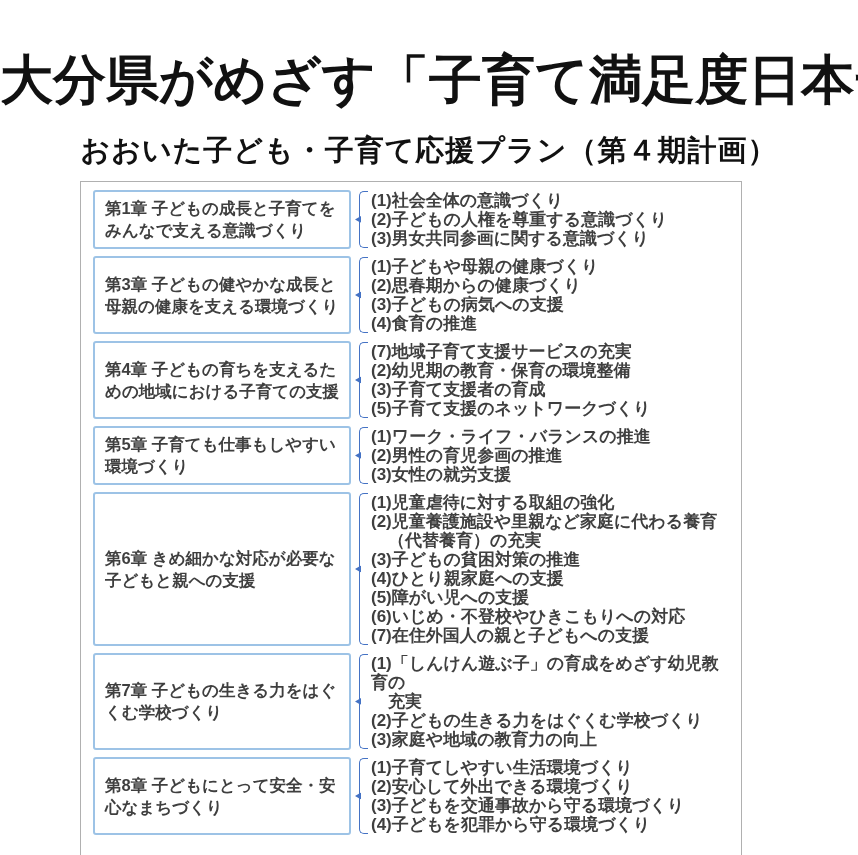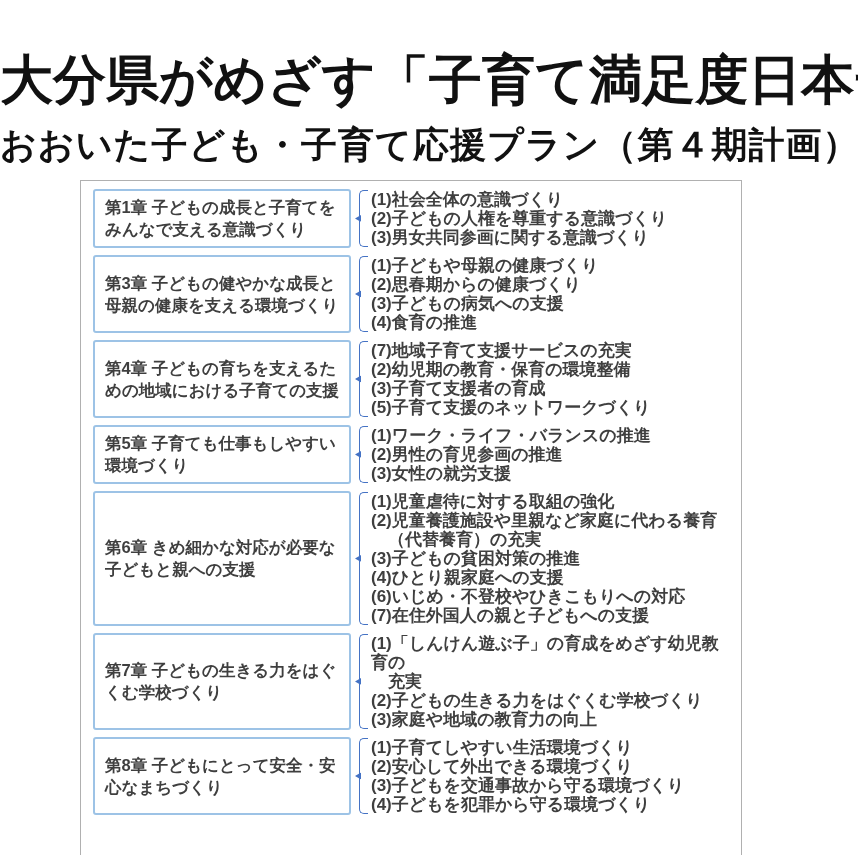--- a/index.html
+++ b/index.html
@@ -12,22 +12,22 @@
   * { margin:0; padding:0; box-sizing:border-box; }
   html,body { width:858px; height:855px; background:#ffffff; overflow:hidden;
     font-family:"Liberation Sans","DejaVu Sans",sans-serif; }
   .page { width:858px; height:855px; padding-top:6px; }
 
   .title {
     text-align:left; font-size:53px; font-weight:900; color:var(--title);
     letter-spacing:0px; line-height:1.15; white-space:nowrap;margin-top:44px;
   }
   .subtitle {
-    text-align:center; font-size:36px; font-weight:bold; color:var(--title);
-    letter-spacing:1px; margin-top:10px; white-space:nowrap;
+    text-align:center; font-size:29px; font-weight:bold; color:var(--title);
+    letter-spacing:1px; margin-top:20px; white-space:nowrap;
   }
 
   .outer {
     margin:10px 0 0 80px; width:662px;
     border:1.5px solid var(--outer-border);
     padding:8px 10px 10px 12px;
     min-height:730px;
   }
   .rows { display:flex; flex-direction:column; gap:7px;justify-content:flex-end; }
 
@@ -165,20 +165,21 @@
           <div class="group">
             <div class="bracket">
                 <span class="tick"></span>
               </div>
             <div class="items">
               <div class="item">(1)児童虐待に対する取組の強化</div>
               <div class="item">(2)児童養護施設や里親など家庭に代わる養育
 　（代替養育）の充実</div>
               <div class="item">(3)子どもの貧困対策の推進</div>
               <div class="item">(4)ひとり親家庭への支援</div>
+              <div class="item">(5)障がい児への支援</div>
               <div class="item">(6)いじめ・不登校やひきこもりへの対応</div>
               <div class="item">(7)在住外国人の親と子どもへの支援</div>
             </div>
           </div>
         </div>
       </div>
 
       <div class="row">
         <div class="chapter-box">
           <span class="chapter-label">第7章 子どもの生きる力をはぐくむ学校づくり</span>

